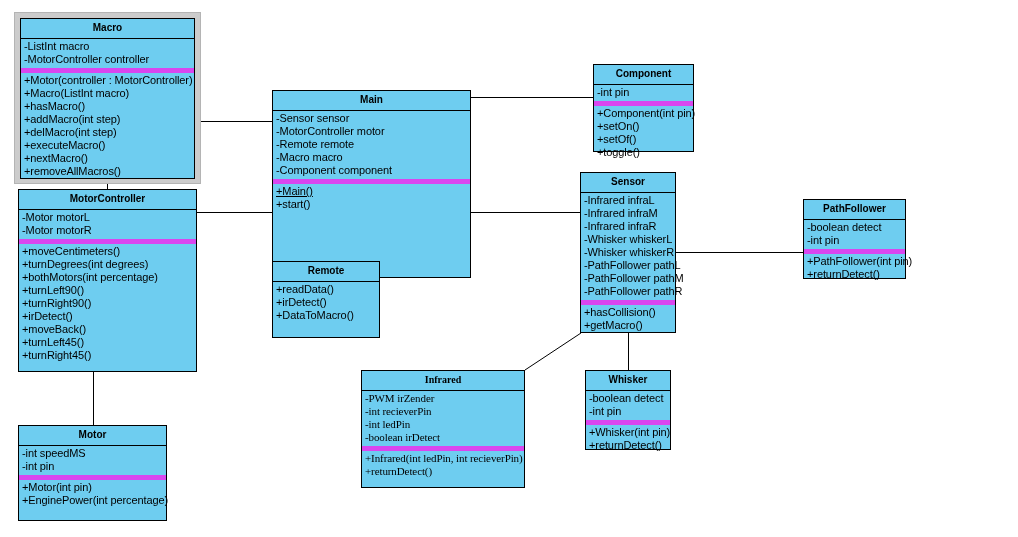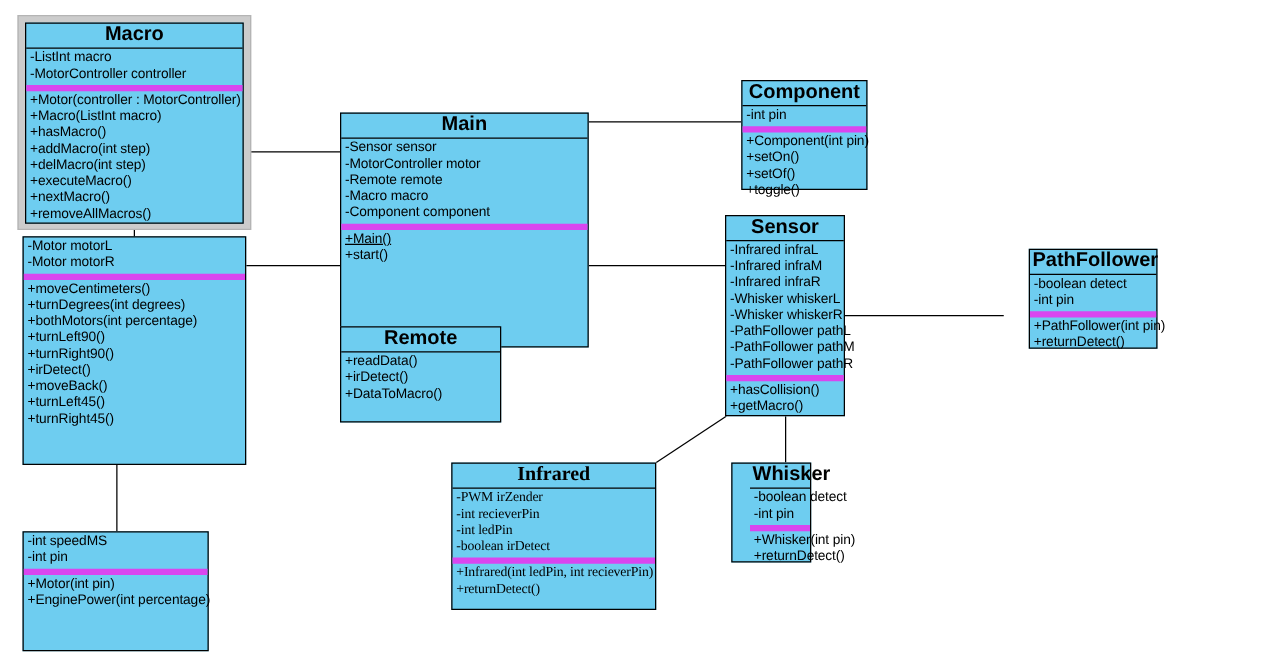--- a/index.html
+++ b/index.html
@@ -23,21 +23,21 @@
     background: #6ecdf0;
     border: 1px solid #000000;
     font-size: 11px;
     line-height: 13px;
     color: #000000;
   }
   .uml-title {
     box-sizing: border-box;
     text-align: center;
     font-weight: bold;
-    font-size: 16px;
+    font-size: 10px;
     line-height: 14px;
     padding: 2px 2px 3px 2px;
     border-bottom: 1px solid #000000;
     white-space: nowrap;
   }
   .uml-compartment {
     box-sizing: border-box;
     padding: 1px 2px 2px 2px;
   }
   .uml-compartment.attrs {
@@ -108,38 +108,40 @@
       <div class="uml-row">+hasMacro()</div>
       <div class="uml-row">+addMacro(int step)</div>
       <div class="uml-row">+delMacro(int step)</div>
       <div class="uml-row">+executeMacro()</div>
       <div class="uml-row">+nextMacro()</div>
       <div class="uml-row">+removeAllMacros()</div>
     </div>
   </div>
 
   <div class="uml-class" style="left:18px; top:189px; width:179px; height:183px;">
+    <div class="uml-title">MotorController</div>
     <div class="uml-compartment attrs">
       <div class="uml-row">-Motor motorL</div>
       <div class="uml-row">-Motor motorR</div>
     </div>
     <div class="uml-compartment">
       <div class="uml-row">+moveCentimeters()</div>
       <div class="uml-row">+turnDegrees(int degrees)</div>
       <div class="uml-row">+bothMotors(int percentage)</div>
       <div class="uml-row">+turnLeft90()</div>
       <div class="uml-row">+turnRight90()</div>
       <div class="uml-row">+irDetect()</div>
       <div class="uml-row">+moveBack()</div>
       <div class="uml-row">+turnLeft45()</div>
       <div class="uml-row">+turnRight45()</div>
     </div>
   </div>
 
   <div class="uml-class" style="left:18px; top:425px; width:149px; height:96px;">
+    <div class="uml-title">Motor</div>
     <div class="uml-compartment attrs">
       <div class="uml-row">-int speedMS</div>
       <div class="uml-row">-int pin</div>
     </div>
     <div class="uml-compartment">
       <div class="uml-row">+Motor(int pin)</div>
       <div class="uml-row">+EnginePower(int percentage)</div>
     </div>
   </div>
 
@@ -151,21 +153,21 @@
       <div class="uml-row">-Remote remote</div>
       <div class="uml-row">-Macro macro</div>
       <div class="uml-row">-Component component</div>
     </div>
     <div class="uml-compartment">
       <div class="uml-row static">+Main()</div>
       <div class="uml-row">+start()</div>
     </div>
   </div>
 
-  <div class="uml-class" style="left:272px; top:261px; width:129px; height:77px;">
+  <div class="uml-class" style="left:272px; top:261px; width:108px; height:77px;">
     <div class="uml-title">Remote</div>
     <div class="uml-compartment">
       <div class="uml-row">+readData()</div>
       <div class="uml-row">+irDetect()</div>
       <div class="uml-row">+DataToMacro()</div>
     </div>
   </div>
 
   <div class="uml-class" style="left:593px; top:64px; width:101px; height:88px;">
     <div class="uml-title">Component</div>
@@ -191,21 +193,21 @@
       <div class="uml-row">-PathFollower pathL</div>
       <div class="uml-row">-PathFollower pathM</div>
       <div class="uml-row">-PathFollower pathR</div>
     </div>
     <div class="uml-compartment">
       <div class="uml-row">+hasCollision()</div>
       <div class="uml-row">+getMacro()</div>
     </div>
   </div>
 
-  <div class="uml-class" style="left:803px; top:199px; width:103px; height:80px;margin-left:20px;">
+  <div class="uml-class" style="left:803px; top:199px; width:103px; height:80px;">
     <div class="uml-title">PathFollower</div>
     <div class="uml-compartment attrs">
       <div class="uml-row">-boolean detect</div>
       <div class="uml-row">-int pin</div>
     </div>
     <div class="uml-compartment">
       <div class="uml-row">+PathFollower(int pin)</div>
       <div class="uml-row">+returnDetect()</div>
     </div>
   </div>
@@ -217,21 +219,21 @@
       <div class="uml-row">-int recieverPin</div>
       <div class="uml-row">-int ledPin</div>
       <div class="uml-row">-boolean irDetect</div>
     </div>
     <div class="uml-compartment">
       <div class="uml-row">+Infrared(int ledPin, int recieverPin)</div>
       <div class="uml-row">+returnDetect()</div>
     </div>
   </div>
 
-  <div class="uml-class" style="left:585px; top:370px; width:64px; height:80px;padding-left:14px;">
+  <div class="uml-class" style="left:585px; top:370px; width:86px; height:80px;">
     <div class="uml-title">Whisker</div>
     <div class="uml-compartment attrs">
       <div class="uml-row">-boolean detect</div>
       <div class="uml-row">-int pin</div>
     </div>
     <div class="uml-compartment">
       <div class="uml-row">+Whisker(int pin)</div>
       <div class="uml-row">+returnDetect()</div>
     </div>
   </div>

